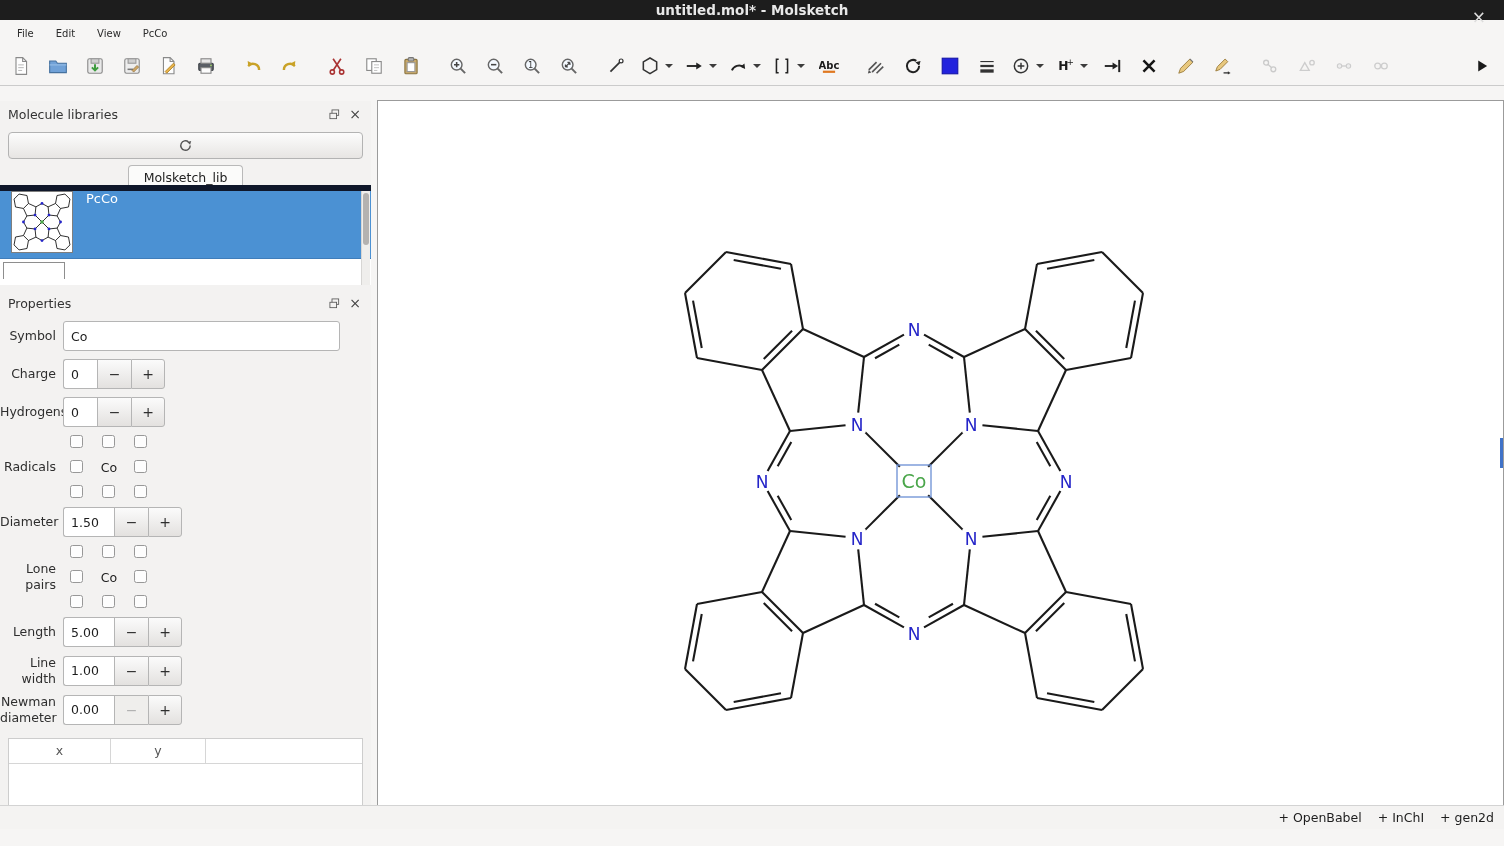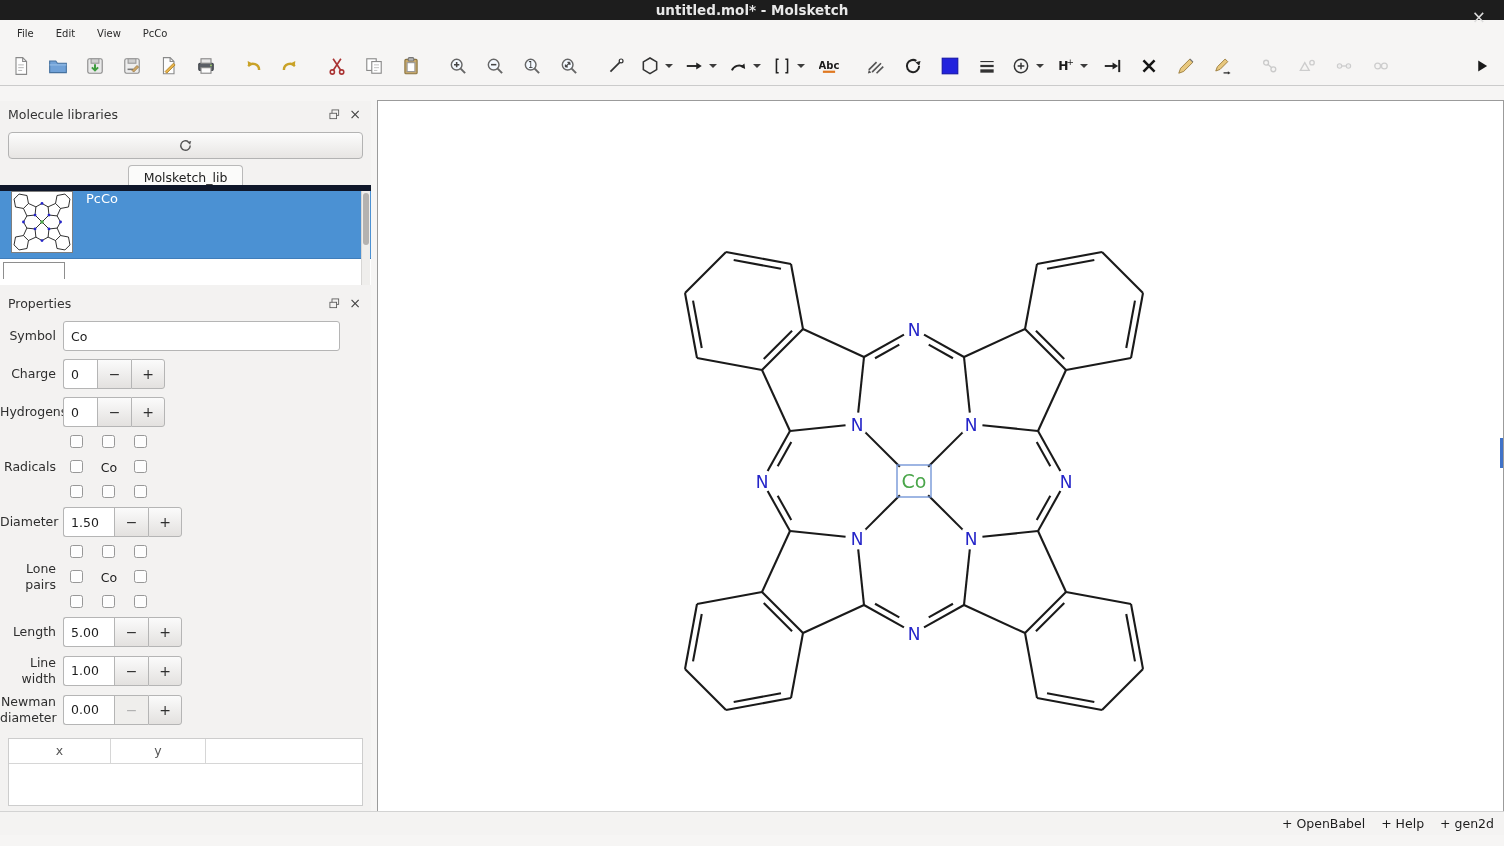--- a/index.html
+++ b/index.html
@@ -68,21 +68,21 @@
   .crow.cdata { border-bottom:1px solid #e2e2e2; color:#1c1c1c; }
   .c1 { width:102px; height:100%; border-right:1px solid #d6d6d6; display:flex; align-items:center; }
   .c2 { width:95px; height:100%; border-right:1px solid #d6d6d6; display:flex; align-items:center; }
   .c3 { flex:1; height:100%; }
   .chead .c1, .chead .c2 { justify-content:center; }
   .cdata .c1, .cdata .c2 { padding-left:5px; }
   
   .hscroll-thumb { position:absolute; left:585px; bottom:0; width:66px; height:3px; background:#3f72c8; }
   .vscroll-thumb { position:absolute; right:0; top:337px; width:3px; height:30px; background:#3f72c8; }
   
-  .statusbar { position:absolute; left:0; right:0; bottom:11px; height:24px; background:#f4f3f2; border-top:1px solid #d3d3d3;
+  .statusbar { position:absolute; left:0; right:0; bottom:17px; height:24px; background:#f4f3f2; border-top:1px solid #d3d3d3;
     display:flex; align-items:center; justify-content:flex-end; gap:16px; padding-right:10px; font-size:12.5px; color:#1d1d1d; }
 </style>
 </head>
 <body>
 
 <div class="app">
 
   <div class="titlebar">
     <span class="title">untitled.mol* - Molsketch</span>
     <span class="close">×</span>
@@ -644,17 +644,17 @@
         <rect x="584.5" y="428" width="17" height="18" fill="#ffffff"></rect>
         <text x="593" y="437.5" dy="0.36em" text-anchor="middle" font-size="17" fill="#2424c8" font-family="DejaVu Sans, sans-serif">N</text>
         <rect x="519" y="364" width="34" height="32" fill="none" stroke="#6b8fd4" stroke-width="1.3"></rect>
       </svg>
     <div class="hscroll-thumb"></div>
     <div class="vscroll-thumb"></div>
   </div>
 
   <div class="statusbar">
     <span>+ OpenBabel</span>
-    <span>+ Help</span>
+    <span>+ InChI</span>
     <span>+ gen2d</span>
   </div>
 
 </div>
 
 </body></html>

